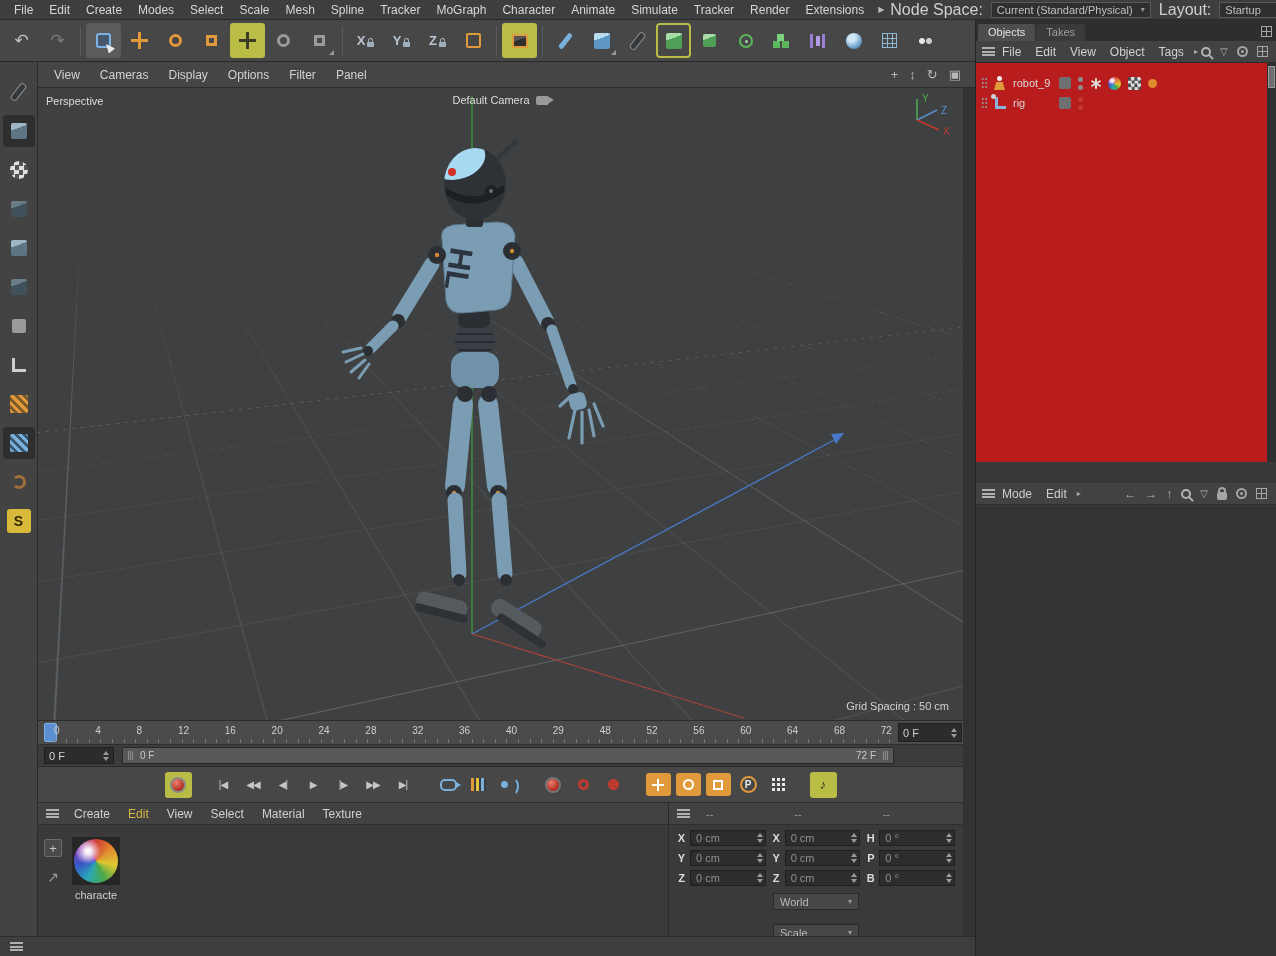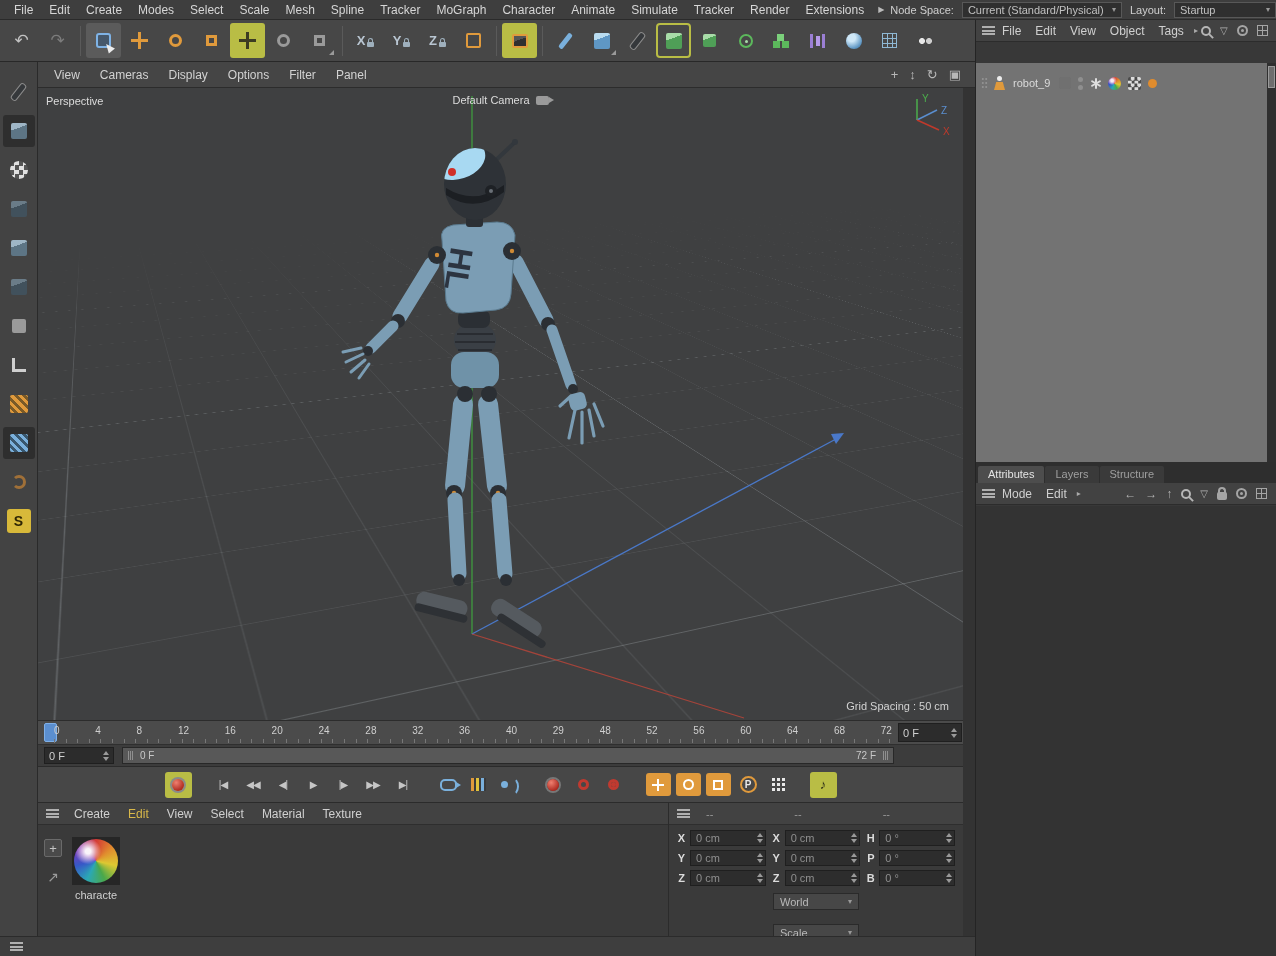--- a/index.html
+++ b/index.html
@@ -5,21 +5,21 @@
   html,body{margin:0;padding:0;background:#202020;}
   .app{position:relative;width:1276px;height:956px;background:#333;font-family:"Liberation Sans",sans-serif;font-size:12px;color:#c9c9c9;overflow:hidden;}
   .app *{box-sizing:border-box;}
 
   
   .menubar{position:absolute;left:0;top:0;width:1276px;height:20px;background:#3e3e3e;border-bottom:1px solid #2a2a2a;display:flex;align-items:center;padding:0 6px;z-index:9;}
   .mb-items{display:flex;align-items:center;}
   .mitem{padding:0 8px;color:#d6d6d6;font-size:12px;white-space:nowrap;}
   .mb-overflow{font-size:8px;color:#bbb;padding:0 6px;}
   .mb-right{margin-left:auto;display:flex;align-items:center;gap:8px;padding-right:2px;}
-  .mb-label{font-size:11px;color:#cfcfcf;white-space:nowrap;}
+  .mb-label{font-size:16px;color:#cfcfcf;white-space:nowrap;}
   .dd{background:#2f2f2f;border:1px solid #585858;height:16px;display:flex;align-items:center;justify-content:space-between;gap:6px;padding:0 5px;font-size:11px;color:#c0c0c0;white-space:nowrap;}
   .dd .caret{font-size:8px;color:#999;}
   .dd.nodespace{width:160px;}
   .dd.layout{width:102px;}
   .i-search{width:10px;height:10px;border:2px solid #b5b5b5;border-radius:50%;position:relative;flex:0 0 auto;}
   .i-search::after{content:"";position:absolute;width:2px;height:6px;background:#b5b5b5;right:-3px;bottom:-5px;transform:rotate(-45deg);}
 
   
   .toolbar{position:absolute;left:0;top:20px;width:975px;height:42px;background:#474747;border-bottom:1px solid #282828;display:flex;align-items:center;padding:0 4px;gap:1px;}
   .tbtn{width:35px;height:35px;border-radius:3px;display:flex;align-items:center;justify-content:center;position:relative;flex:0 0 auto;}
@@ -176,21 +176,21 @@
   .rp-sub{font-size:8px;color:#aaa;padding:0 3px;}
   .rp-icons{margin-left:auto;display:flex;align-items:center;gap:9px;padding-right:4px;color:#b5b5b5;}
   .i-menuburger{width:13px;height:9px;border-top:2px solid #b0b0b0;border-bottom:2px solid #b0b0b0;background:linear-gradient(#b0b0b0,#b0b0b0) center/100% 2px no-repeat;flex:0 0 auto;}
   .i-grid9{width:11px;height:11px;border:1px solid #a5a5a5;background:linear-gradient(#a5a5a5,#a5a5a5) center/1px 100% no-repeat,linear-gradient(#a5a5a5,#a5a5a5) center/100% 1px no-repeat;}
   .i-target{width:11px;height:11px;border:2px solid #a5a5a5;border-radius:50%;position:relative;}
   .i-target::after{content:"";position:absolute;left:50%;top:50%;width:3px;height:3px;margin:-1.5px 0 0 -1.5px;border-radius:50%;background:#a5a5a5;}
   .i-lock{width:10px;height:8px;background:#a5a5a5;border-radius:2px;position:relative;margin-top:5px;}
   .i-lock::before{content:"";position:absolute;left:1px;top:-5px;width:4px;height:4px;border:2px solid #a5a5a5;border-bottom:none;border-radius:4px 4px 0 0;}
   .funnel{font-size:10px;color:#b5b5b5;}
 
-  .op-tree{position:absolute;left:0;top:43px;width:292px;height:399px;background:#737373;padding-top:10px;}
+  .op-tree{position:absolute;left:0;top:43px;width:292px;height:399px;background:#b91c1c;padding-top:10px;}
   .op-row{display:flex;align-items:center;height:20px;padding-left:5px;font-size:11px;color:#dadada;position:relative;}
   .op-name{margin-left:7px;}
   .op-cluster{position:absolute;left:83px;display:flex;align-items:center;gap:7px;}
   .i-handle{width:7px;height:12px;background:radial-gradient(circle 1px at 1.5px 2px,#909090 95%,transparent) 0 0/3.5px 4px;}
   .i-person{width:13px;height:14px;position:relative;margin-left:5px;}
   .i-person::before{content:"";position:absolute;left:4px;top:0;width:5px;height:5px;border-radius:50%;background:#ececec;}
   .i-person::after{content:"";position:absolute;left:1px;top:6px;width:11px;height:8px;background:#e09a3c;clip-path:polygon(0 100%,20% 0,80% 0,100% 100%);}
   .i-rig{width:11px;height:12px;border-left:3px solid #8ab4dc;border-bottom:3px solid #8ab4dc;position:relative;margin-left:7px;}
   .i-rig::before{content:"";position:absolute;left:-7px;top:-3px;width:5px;height:5px;border-radius:50%;background:#cfcfcf;}
   .state-box{width:12px;height:12px;background:#707070;border-radius:2px;}
@@ -773,20 +773,27 @@
       <span class="cp-apply">Apply</span>
     </div>
   </div>
 
   <div class="statusbar">
     <span class="i-menuburger"></span>
   </div>
 
   <div class="right-panel">
 
+    <div class="rp-tabs">
+      <span class="rp-tab active">Objects</span>
+      <span class="rp-tab">Takes</span>
+      <span class="rp-tabs-right">
+          <span class="i-grid9"></span>
+        </span>
+    </div>
     <div class="rp-menu">
       <span class="i-menuburger"></span>
       <div class="rp-items">
 
       <span class="rp-mitem">File</span>
           <span class="rp-mitem">Edit</span>
           <span class="rp-mitem">View</span>
           <span class="rp-mitem">Object</span>
           <span class="rp-mitem">Tags</span>
         </div>
@@ -812,30 +819,37 @@
           <span class="tag-star">
               <i class="b1"></i>
               <i class="b2"></i>
               <i class="b3"></i>
             </span>
           <span class="tag-ball"></span>
           <span class="tag-checker"></span>
           <span class="tag-dot"></span>
         </span>
       </div>
+      <div class="op-row">
+        <span class="i-handle"></span>
+        <span class="i-rig"></span>
+        <span class="op-name">rig</span>
+        <span class="op-cluster">
+          <span class="state-box"></span>
+          <span class="vis-dots">
+              <span class="vis-dot red"></span>
+              <span class="vis-dot red"></span>
+            </span>
+        </span>
+      </div>
     </div>
     <div class="op-scrollbar">
         <span class="op-scroll-thumb"></span>
       </div>
 
-    <div class="rp-tabs attr-tabs">
-      <span class="rp-tab active">Attributes</span>
-      <span class="rp-tab">Layers</span>
-      <span class="rp-tab">Structure</span>
-    </div>
     <div class="rp-menu attr-menu">
       <span class="i-menuburger"></span>
       <div class="rp-items">
 
       <span class="rp-mitem">Mode</span>
           <span class="rp-mitem">Edit</span>
         </div>
       <span class="rp-sub">▸</span>
       <div class="rp-icons">
         <span class="arrow-glyph">←</span>

